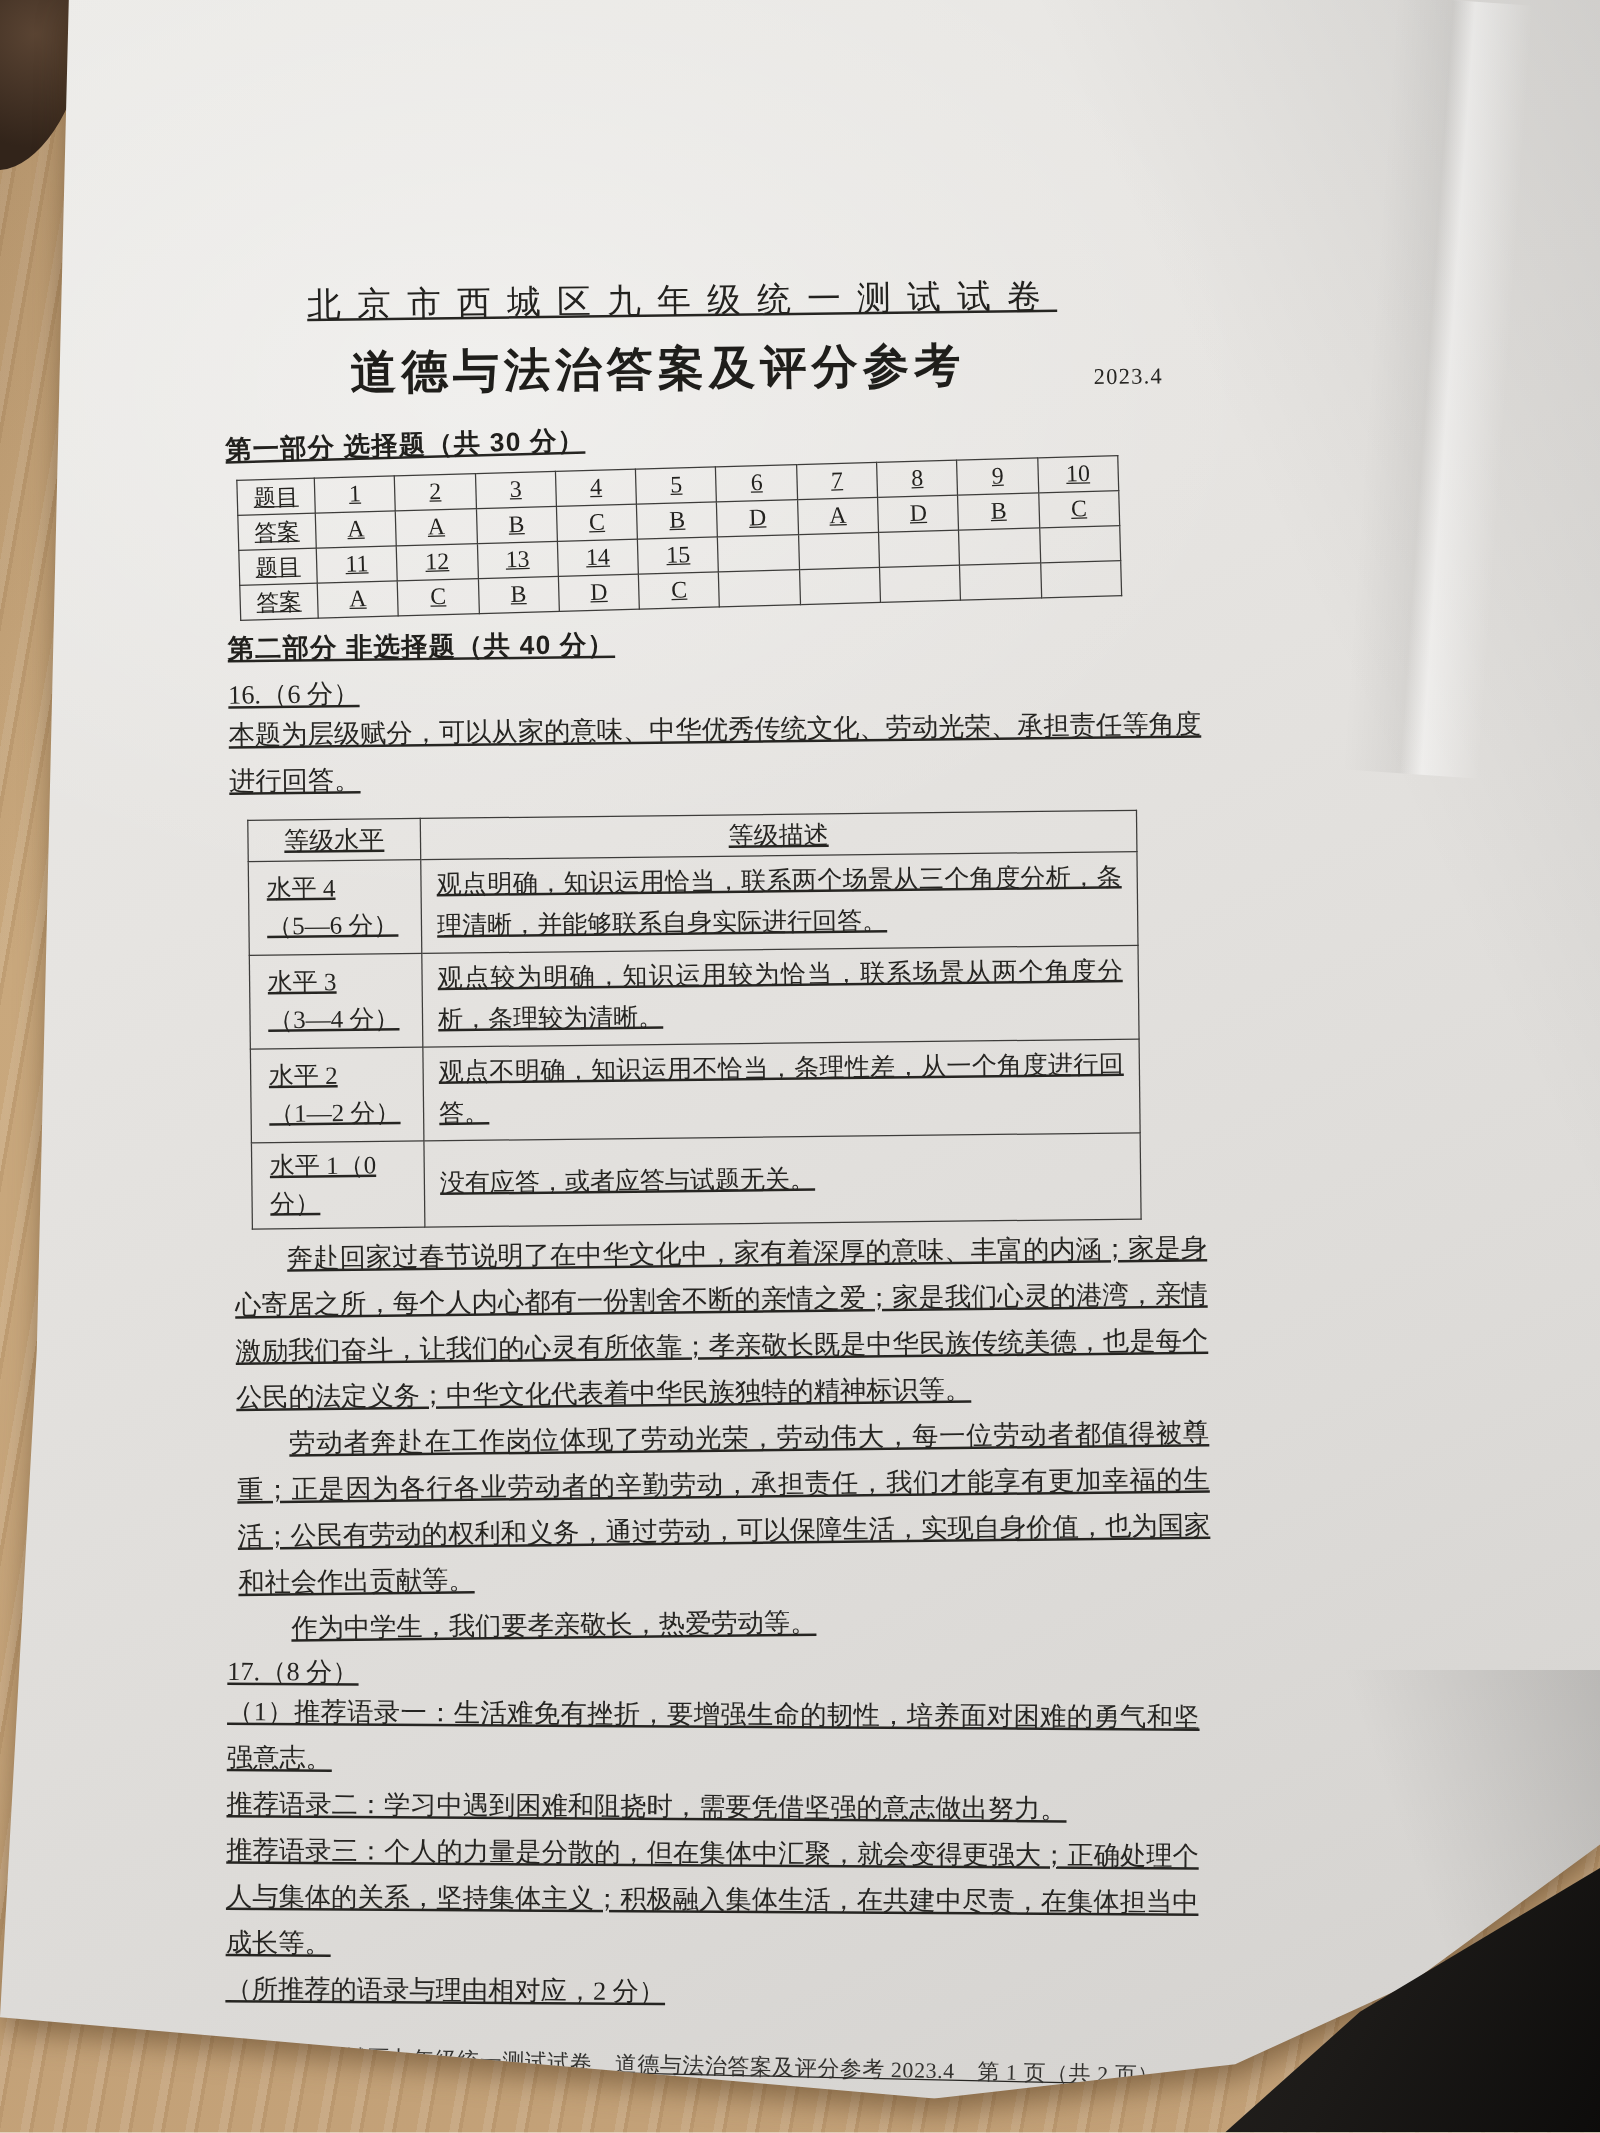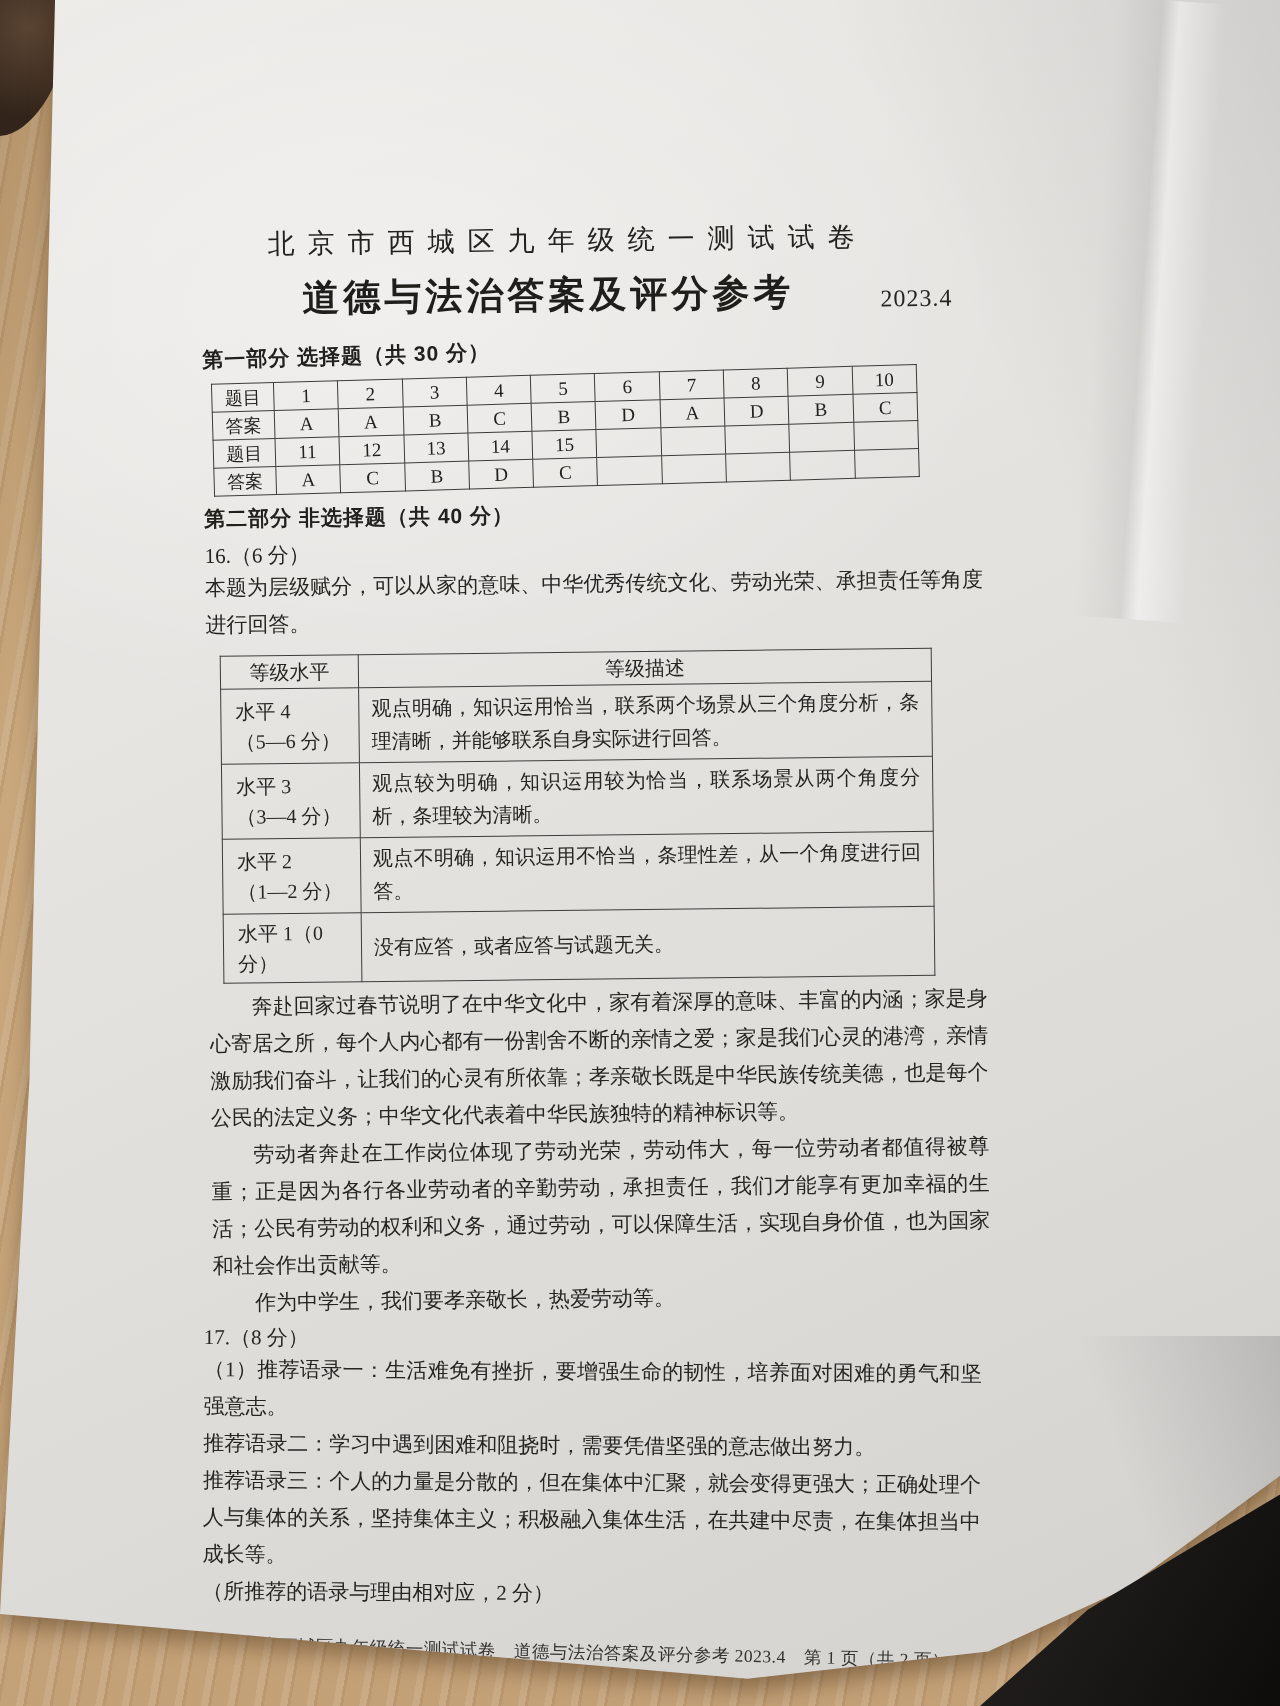--- a/index.html
+++ b/index.html
@@ -33,33 +33,33 @@
   .paper-light{position:absolute;inset:0;pointer-events:none;
     background:
       radial-gradient(900px 600px at 30% 18%,rgba(255,255,255,.35),rgba(255,255,255,0) 70%),
       linear-gradient(245deg,rgba(0,0,0,.10) 0%,rgba(0,0,0,0) 22%);}
   .paper-crease{position:absolute;left:1095px;top:0;width:110px;height:620px;pointer-events:none;
     background:linear-gradient(90deg,rgba(0,0,0,0) 0%,rgba(0,0,0,.05) 42%,rgba(255,255,255,.45) 58%,rgba(0,0,0,0) 100%);
     transform:rotate(4deg);}
   .paper-fold-br{position:absolute;right:0px;bottom:40px;width:340px;height:330px;pointer-events:none;
     background:linear-gradient(250deg,rgba(0,0,0,.14) 0%,rgba(0,0,0,0) 45%);}
 
-  .content{position:absolute;left:204px;top:222px;width:778px;color:#262522;}
+  .content{position:absolute;left:182px;top:222px;width:778px;color:#262522;text-decoration:underline;}
   .hei{font-family:"Liberation Sans","DejaVu Sans",sans-serif;font-weight:700;}
 
   .tilt-title{transform:rotate(-0.7deg);}
   .tilt-table{transform:rotate(-1.6deg);transform-origin:0 50%;}
   .tilt-mid{transform:rotate(-0.65deg);transform-origin:0 0;}
   .tilt-late{transform:rotate(0.35deg);transform-origin:0 0;}
   .tilt-footer{transform:rotate(1.25deg);transform-origin:0 50%;}
 
   .doc-title{font-size:27px;letter-spacing:13px;text-align:center;padding-right:50px;color:#23221f;}
   .subtitle-row{position:relative;margin-top:12px;text-align:center;padding-right:90px;}
   .doc-subtitle{font-size:37px;letter-spacing:4px;display:inline-block;color:#1f1e1b;}
-  .doc-date{position:absolute;right:30px;bottom:4px;font-size:24px;letter-spacing:1px;}
+  .doc-date{position:absolute;right:30px;bottom:4px;font-size:18px;letter-spacing:1px;}
 
   .sec-heading{font-size:21px;margin-top:26px;letter-spacing:1px;color:#21201d;}
 
   table{border-collapse:collapse;table-layout:fixed;}
   td{border:1px solid #3d3c3a;overflow:hidden;}
 
   .ans-table{width:706px;margin-top:10px;margin-left:8px;}
   .ans-table td{height:27px;text-align:center;font-size:19px;padding:0;color:#23221f;}
   .ans-table td.lbl{font-size:18px;}
 

